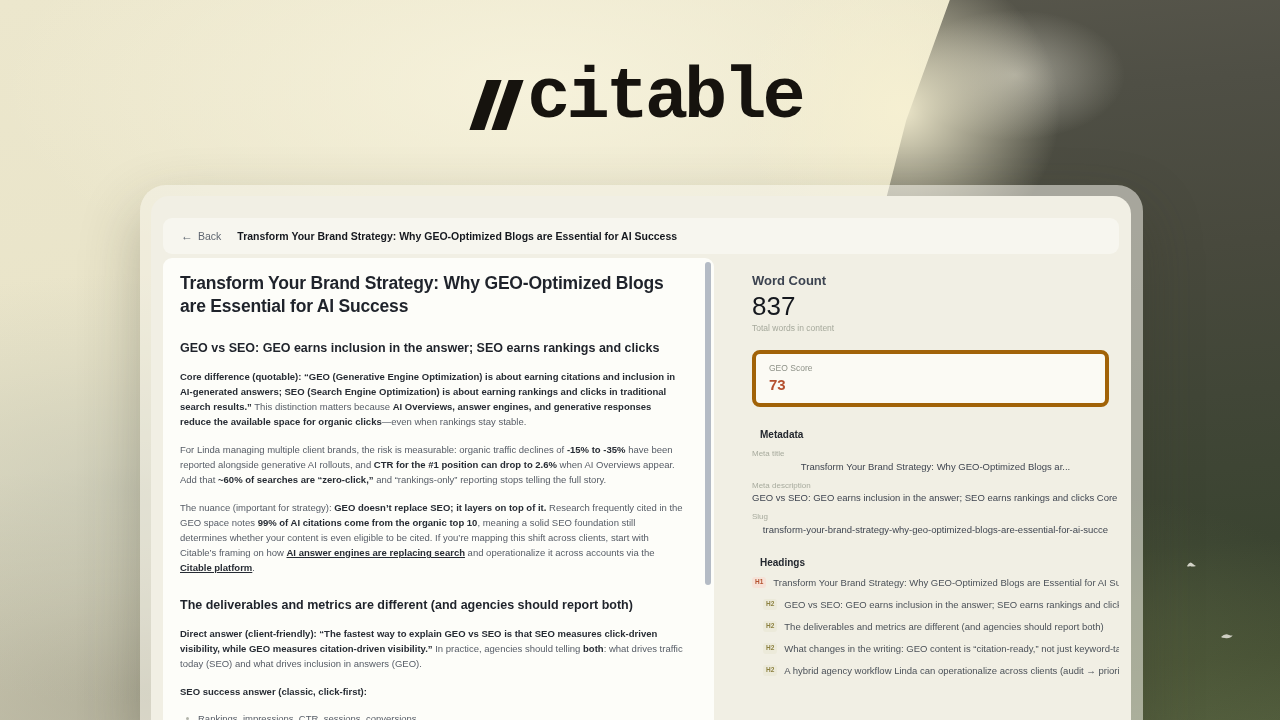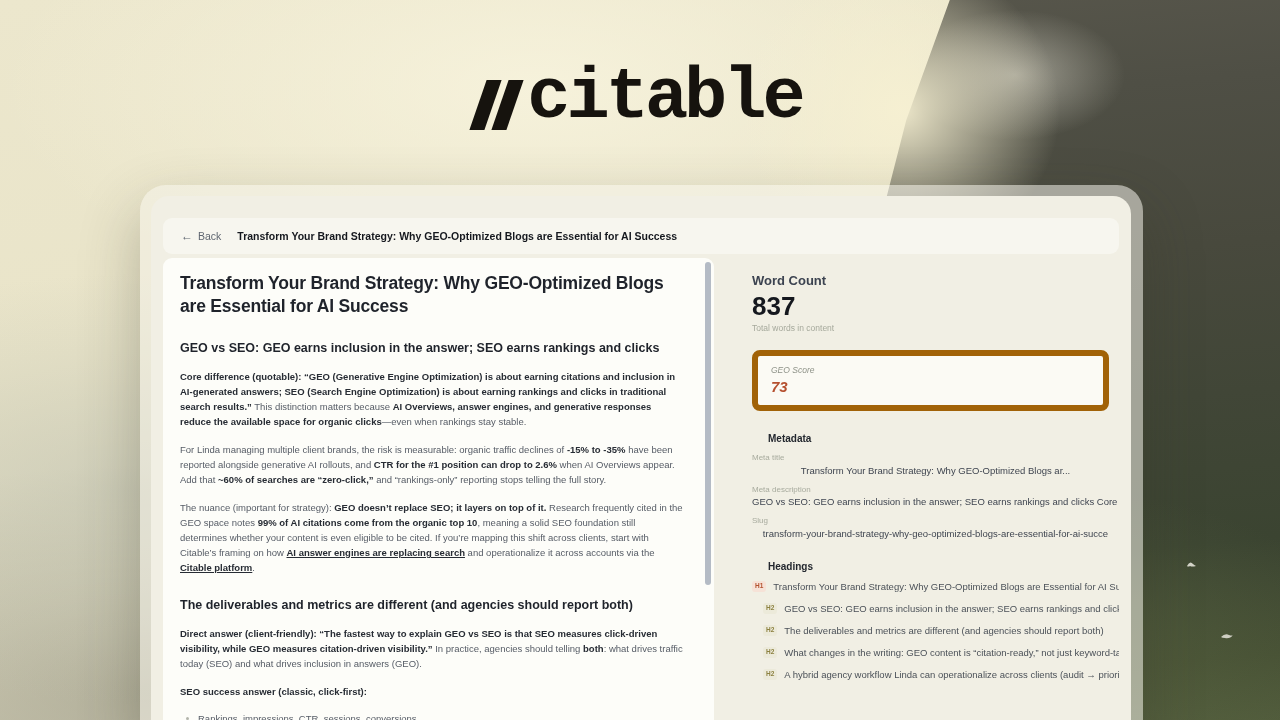--- a/index.html
+++ b/index.html
@@ -57,26 +57,26 @@
   .a-h2{font-size:12.5px;line-height:16px;font-weight:700;color:#1f232b;margin:22px 0 13px 0;}
   .a-p{font-size:9.5px;line-height:15px;color:#565c66;margin:0 0 13px 0;}
   .seg-b{font-weight:700;color:#272c34;}
   .seg-u{text-decoration:underline;cursor:pointer;}
   .a-li{display:flex;gap:9px;font-size:9.5px;line-height:14px;color:#565c66;margin:0 0 13px 6px;}
   .a-li-marker{width:3px;height:3px;border-radius:50%;background:#b2b5ab;flex:0 0 auto;margin-top:5px;}
 
   
   .sidebar{position:absolute;left:570px;top:0;right:0;bottom:0;padding:15px 0 0 19px;box-sizing:border-box;overflow:hidden;}
   .wc-label{font-size:13px;font-weight:700;color:#3c4350;margin-bottom:5px;}
-  .wc-value{font-size:26px;font-weight:700;color:#15181e;line-height:1.05;}
+  .wc-value{font-size:26px;font-weight:400;color:#15181e;line-height:1.05;}
   .wc-sub{font-size:8.5px;color:#a6a99c;margin-top:3px;}
-  .geo-card{margin:17px 10px 0 0;background:#fbfaf4;border:6px solid #a16207;border-radius:8px;padding:9px 13px 10px;font-style:italic;}
+  .geo-card{margin:17px 10px 0 0;background:#fbfaf4;border:4px solid #a16207;border-radius:8px;padding:9px 13px 10px;}
   .geo-label{font-size:8.5px;color:#8e9288;margin-bottom:3px;}
   .geo-value{font-size:15px;font-weight:700;}
-  .sb-h{font-size:10px;font-weight:700;color:#23272e;margin:22px 0 9px 16px;}
+  .sb-h{font-size:10px;font-weight:700;color:#23272e;margin:22px 0 9px 8px;}
   .meta-field{margin-bottom:9px;}
   .meta-label{font-size:8px;color:#a8ab9e;margin-bottom:2.5px;}
   .meta-value{font-size:9.5px;color:#3f4550;white-space:nowrap;overflow:hidden;text-align:center;}
   .hd-item{display:flex;align-items:center;gap:7px;margin-bottom:11px;white-space:nowrap;overflow:hidden;}
   .hd-item.lvl-H2{padding-left:11px;}
   .hd-badge{flex:0 0 auto;font-size:6.5px;font-weight:700;padding:2px 3px;border-radius:3px;line-height:1;}
   .hd-badge.lvl-H1{background:#f6e2d7;color:#b4512e;}
   .hd-badge.lvl-H2{background:#eceada;color:#8c8140;}
   .hd-text{font-size:9.5px;color:#4b5158;overflow:hidden;}
 </style>

